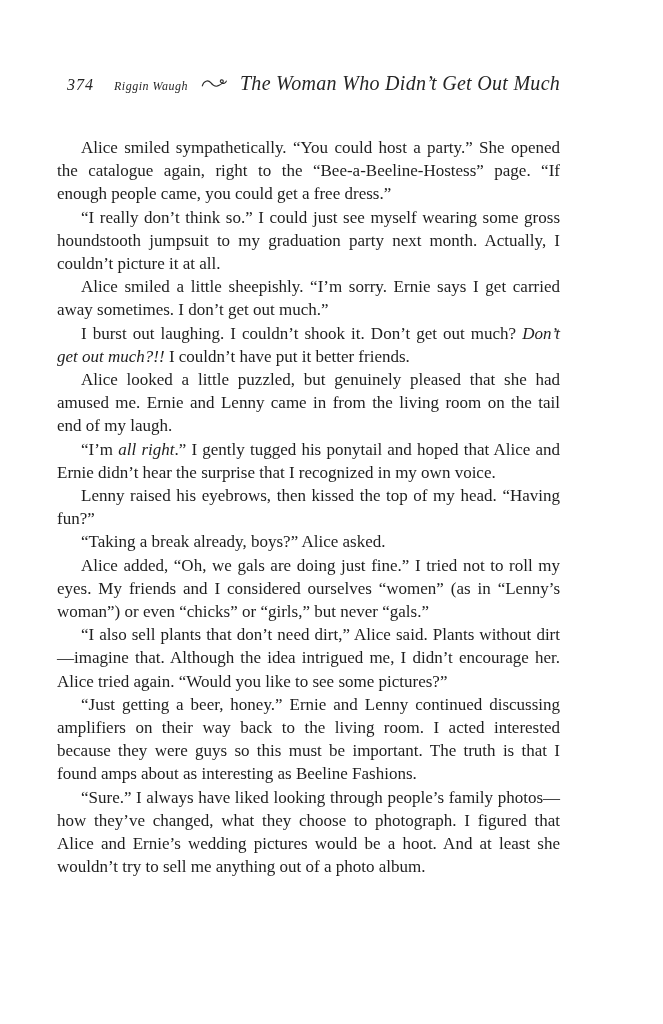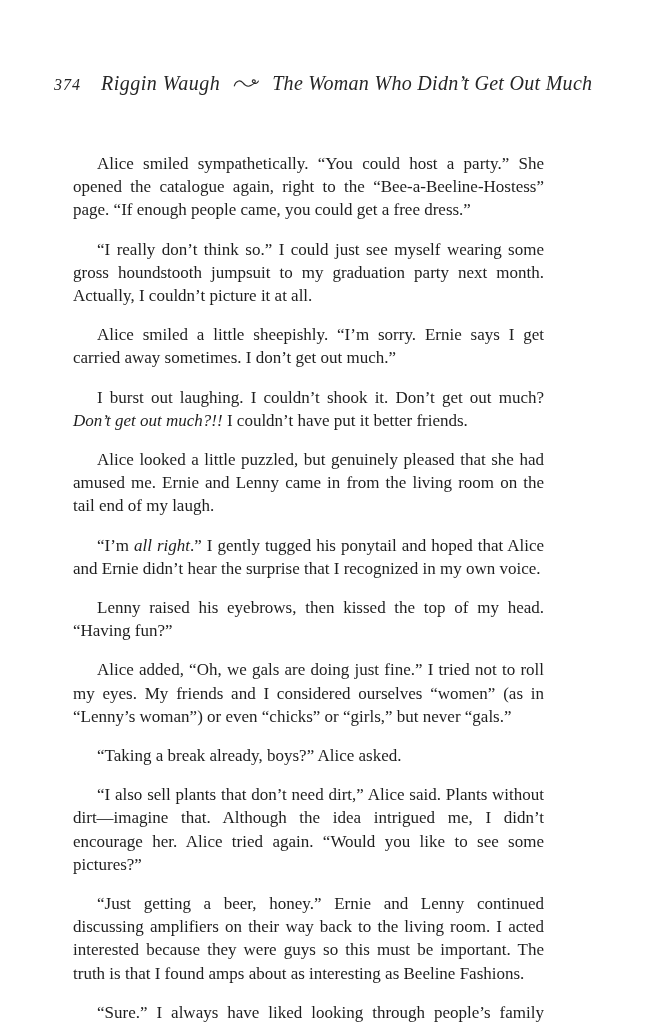--- a/index.html
+++ b/index.html
@@ -8,35 +8,35 @@
     width: 663px;
     height: 1024px;
     background: #ffffff;
     font-family: "Liberation Serif", "DejaVu Serif", serif;
     color: #1e1e1e;
     overflow: hidden;
   }
   .running-head {
     position: absolute;
     top: 72px;
-    left: 54px;
+    left: 67px;
     width: 510px;
     display: flex;
     align-items: baseline;
     white-space: nowrap;
     font-style: italic;
     color: #262626;
   }
   .folio {
     font-size: 16px;
     letter-spacing: 1px;
     margin-right: 20px;
   }
   .rh-author {
-    font-size: 20px;
+    font-size: 12px;
     letter-spacing: 0.5px;
   }
   .rh-ornament {
     margin: 0 13px;
     align-self: center;
     display: inline-flex;
   }
   .rh-title {
     font-size: 20px;
     letter-spacing: 0.3px;
@@ -46,21 +46,21 @@
     position: absolute;
     top: 136px;
     left: 57px;
     width: 503px;
     font-size: 17px;
     line-height: 23.2px;
     text-align: justify;
     hyphens: none;
   }
   .text-block p {
-    margin: 16px;
+    margin: 0;
     padding: 0;
     text-indent: 24px;
     font-family: Liberation Serif, serif;
   }
   .text-block em {
     font-style: italic;
   }
 </style>
 </head>
 <body>
@@ -79,20 +79,20 @@
   </div>
 
   <div class="text-block">
     <p><span>Alice smiled sympathetically. “You could host a party.” She opened the catalogue again, right to the “Bee-a-Beeline-Hostess” page. “If enough people came, you could get a free dress.”</span></p>
     <p><span>“I really don’t think so.” I could just see myself wearing some gross houndstooth jumpsuit to my graduation party next month. Actually, I couldn’t picture it at all.</span></p>
     <p><span>Alice smiled a little sheepishly. “I’m sorry. Ernie says I get carried away sometimes. I don’t get out much.”</span></p>
     <p><span>I burst out laughing. I couldn’t shook it. Don’t get out much? </span><em>Don’t get out much?!!</em><span> I couldn’t have put it better friends.</span></p>
     <p><span>Alice looked a little puzzled, but genuinely pleased that she had amused me. Ernie and Lenny came in from the living room on the tail end of my laugh.</span></p>
     <p><span>“I’m </span><em>all right</em><span>.” I gently tugged his ponytail and hoped that Alice and Ernie didn’t hear the surprise that I recognized in my own voice.</span></p>
     <p><span>Lenny raised his eyebrows, then kissed the top of my head. “Having fun?”</span></p>
+    <p><span>“Taking a break already, boys?” Alice asked.</span></p>
     <p><span>Alice added, “Oh, we gals are doing just fine.” I tried not to roll my eyes. My friends and I considered ourselves “women” (as in “Lenny’s woman”) or even “chicks” or “girls,” but never “gals.”</span></p>
-    <p><span>“Taking a break already, boys?” Alice asked.</span></p>
     <p><span>“I also sell plants that don’t need dirt,” Alice said. Plants without dirt—imagine that. Although the idea intrigued me, I didn’t encourage her. Alice tried again. “Would you like to see some pictures?”</span></p>
     <p><span>“Just getting a beer, honey.” Ernie and Lenny continued discussing amplifiers on their way back to the living room. I acted interested because they were guys so this must be important. The truth is that I found amps about as interesting as Beeline Fashions.</span></p>
     <p><span>“Sure.” I always have liked looking through people’s family photos—how they’ve changed, what they choose to photograph. I figured that Alice and Ernie’s wedding pictures would be a hoot. And at least she wouldn’t try to sell me anything out of a photo album.</span></p>
   </div>
 
 </div>
 
 </body></html>

